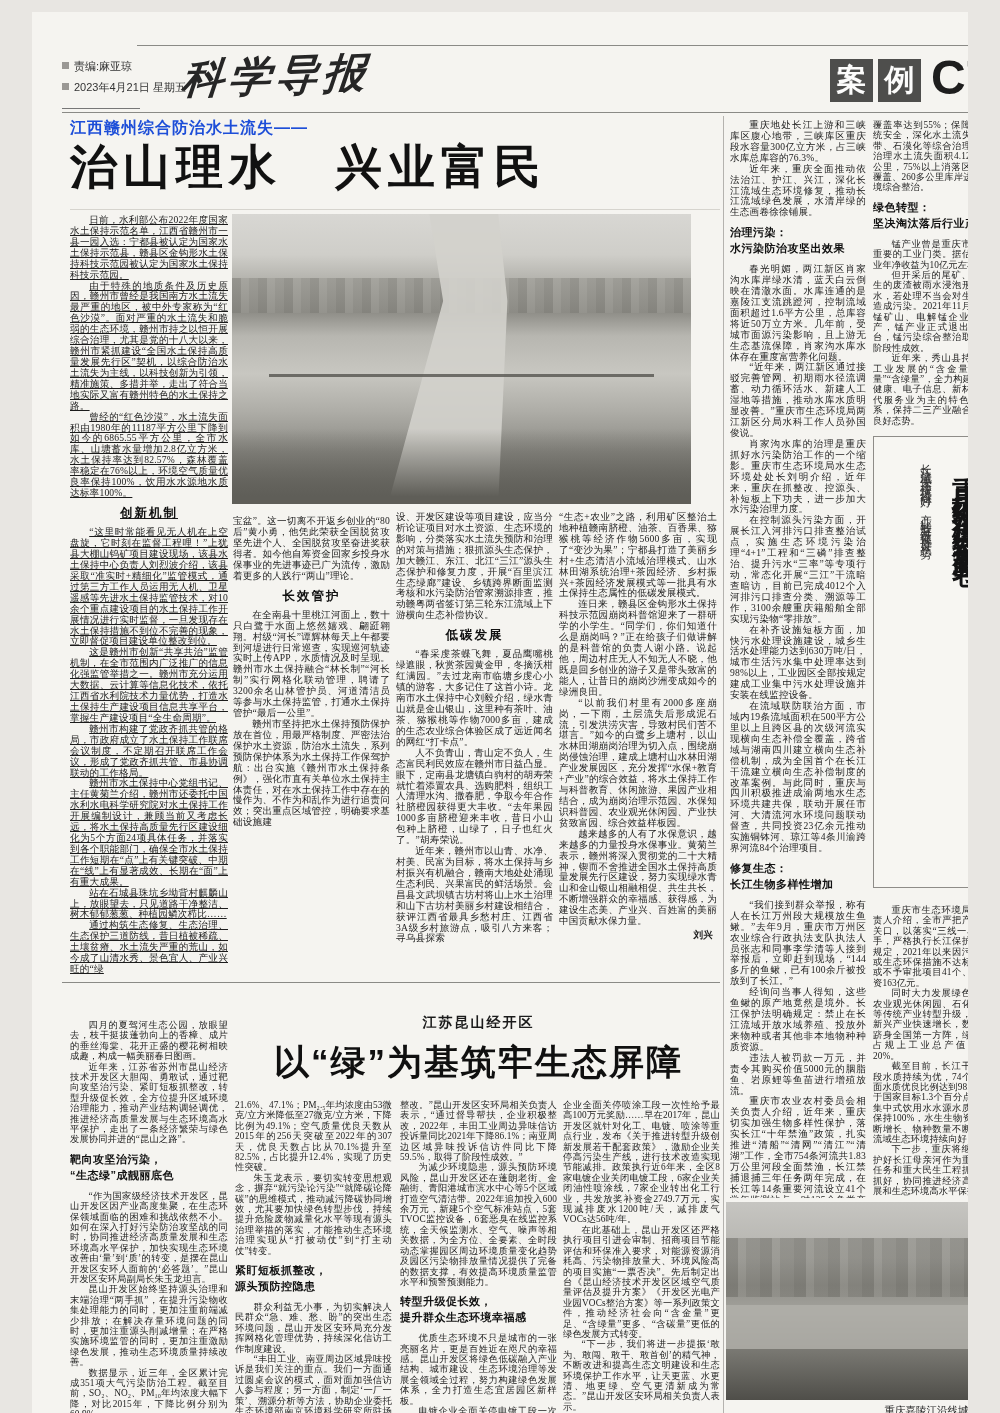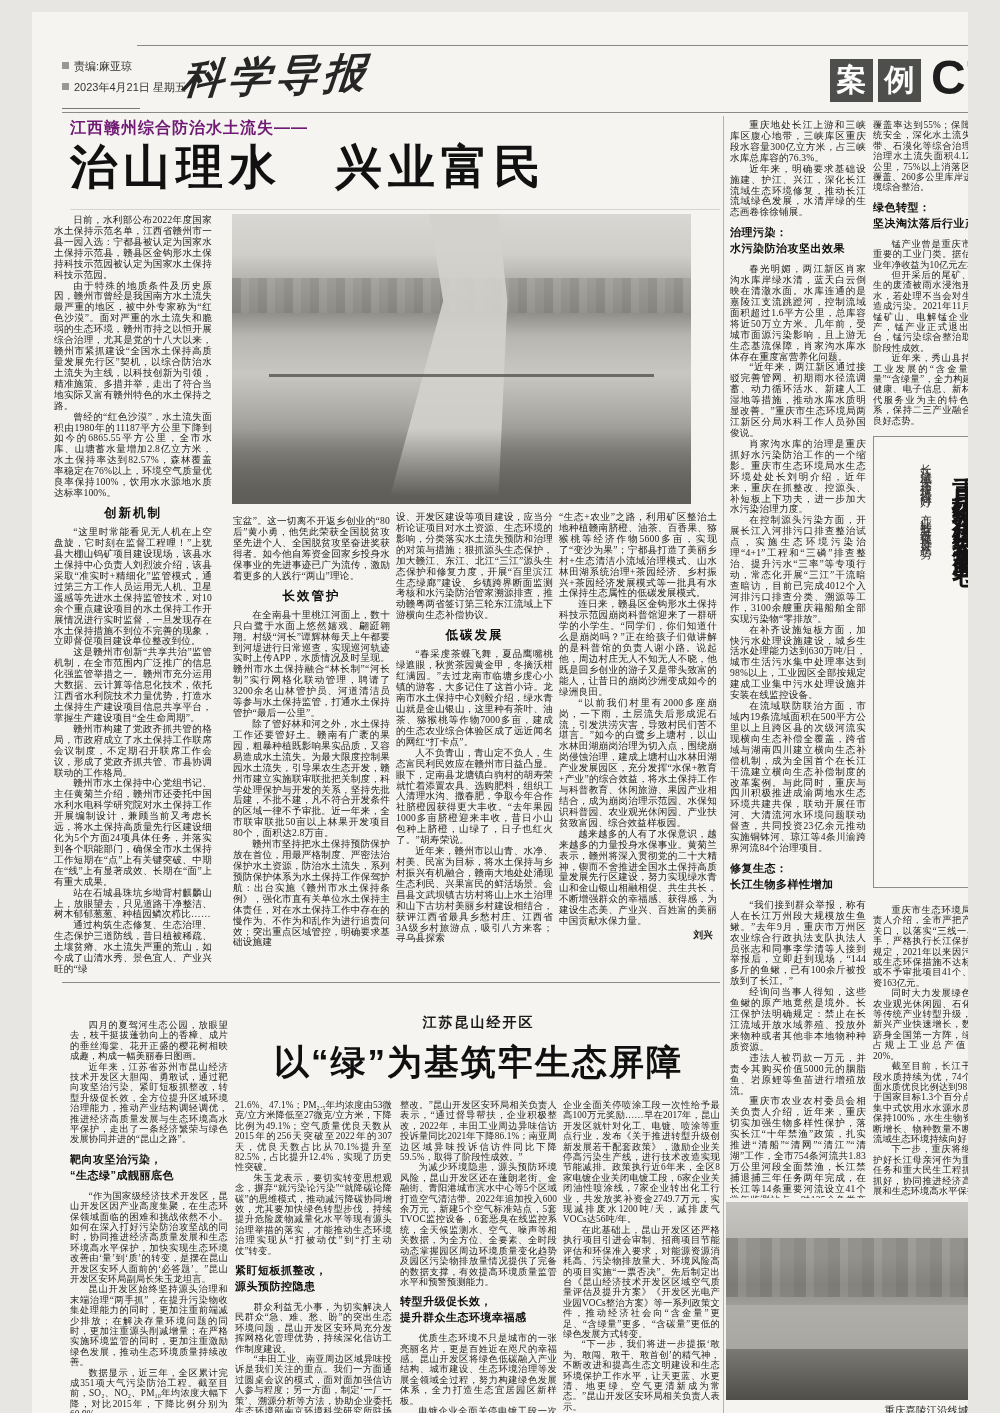--- a/index.html
+++ b/index.html
@@ -15,21 +15,21 @@
   .sq{display:inline-block;width:7px;height:7px;background:#9a9894;margin-right:5px;vertical-align:1px;}
   .masthead{position:absolute;left:150px;top:36px;font-size:42px;font-weight:700;font-style:italic;
             letter-spacing:5px;color:#262626;transform:skewX(-7deg) rotate(-2deg);}
   .badge{width:43px;height:43px;background:#4e4e4c;color:#fcfcfb;font-size:30px;font-weight:700;
          display:inline-flex;align-items:center;justify-content:center;margin-right:5px;}
   .pagenum{position:absolute;left:899px;top:38px;font-size:48px;font-weight:700;color:#1e1e1e;
            font-family:"Liberation Sans","DejaVu Sans",sans-serif;}
 
   
   .kicker-g{position:absolute;left:38px;top:106px;font-size:16px;font-weight:600;letter-spacing:1px;
-            font-family:"Liberation Sans",sans-serif;color:#701a75;}
+            font-family:"Liberation Sans",sans-serif;color:#1d4ed8;}
   .head-g{position:absolute;left:38px;top:124px;font-size:47px;font-weight:700;letter-spacing:6px;
           font-family:"Liberation Sans","DejaVu Sans",sans-serif;color:#111;}
   .kun-head{position:absolute;left:205px;top:1002px;width:483px;text-align:center;}
   .kun-kicker{font-size:14px;font-weight:600;letter-spacing:2px;font-family:Liberation Serif, serif;}
   .kun-title{font-size:35px;font-weight:700;letter-spacing:2px;margin-top:7px;
              font-family:"Liberation Sans","DejaVu Sans",sans-serif;color:#101010;}
 
   
   .col{position:absolute;text-align:justify;overflow:hidden;color:#1c1c1c;}
   .fz-a{font-size:9.6px;line-height:1.14;letter-spacing:0.2px;}
@@ -92,37 +92,36 @@
   <div class="head-g">治山理水　兴业富民</div>
   <div class="hline" style="left:38px;top:197px;width:650px;background:#d6d4ce;"></div>
 
   <div class="photo1">
     <div class="blds"></div>
     <div class="river"></div>
     <div class="bridge"></div>
     <div class="bank"></div>
   </div>
 
-  <div class="col fz-a" style="left:22px;top:203px;width:158px;height:762px;">
+  <div class="col fz-a" style="left:38px;top:203px;width:158px;height:762px;text-decoration:underline;">
       <p class="p">日前，水利部公布2022年度国家水土保持示范名单，江西省赣州市一县一园入选：宁都县被认定为国家水土保持示范县，赣县区金钩形水土保持科技示范园被认定为国家水土保持科技示范园。</p>
       <p class="p">由于特殊的地质条件及历史原因，赣州市曾经是我国南方水土流失最严重的地区，被中外专家称为“红色沙漠”。面对严重的水土流失和脆弱的生态环境，赣州市持之以恒开展综合治理，尤其是党的十八大以来，赣州市紧抓建设“全国水土保持高质量发展先行区”契机，以综合防治水土流失为主线，以科技创新为引领，精准施策、多措并举，走出了符合当地实际又富有赣州特色的水土保持之路。</p>
       <p class="p">曾经的“红色沙漠”，水土流失面积由1980年的11187平方公里下降到如今的6865.55平方公里，全市水库、山塘蓄水量增加2.8亿立方米，水土保持率达到82.57%，森林覆盖率稳定在76%以上，环境空气质量优良率保持100%，饮用水水源地水质达标率100%。</p>
       <h3 class="h">创新机制</h3>
       <p class="p">“这里时常能看见无人机在上空盘旋，它时刻在监督工程哩！”上犹县大棚山钨矿项目建设现场，该县水土保持中心负责人刘烈波介绍，该县采取“准实时+精细化”监管模式，通过第三方工作人员运用无人机、卫星遥感等先进水土保持监管技术，对10余个重点建设项目的水土保持工作开展情况进行实时监督，一旦发现存在水土保持措施不到位不完善的现象，立即督促项目建设单位整改到位。</p>
       <p class="p">这是赣州市创新“共享共治”监管机制，在全市范围内广泛推广的信息化强监管举措之一。赣州市充分运用大数据、云计算等信息化技术，依托江西省水利院技术力量优势，打造水土保持生产建设项目信息共享平台，掌握生产建设项目“全生命周期”。</p>
       <p class="p">赣州市构建了党政齐抓共管的格局，市政府成立了水土保持工作联席会议制度，不定期召开联席工作会议，形成了党政齐抓共管、市县协调联动的工作格局。</p>
       <p class="p">赣州市水土保持中心党组书记、主任黄菊兰介绍，赣州市还委托中国水利水电科学研究院对水土保持工作开展编制设计，兼顾当前又考虑长远，将水土保持高质量先行区建设细化为5个方面24项具体任务，并落实到各个职能部门，确保全市水土保持工作短期在“点”上有关键突破、中期在“线”上有显著成效、长期在“面”上有重大成果。</p>
       <p class="p">站在石城县珠坑乡坳背村麒麟山上，放眼望去，只见道路干净整洁、树木郁郁葱葱、种植园鳞次栉比……</p>
       <p class="p">通过构筑生态修复、生态治理、生态保护三道防线，昔日植被稀疏、土壤贫瘠、水土流失严重的荒山，如今成了山清水秀、景色宜人、产业兴旺的“绿</p>
     </div>
   <div class="col fz-a" style="left:201px;top:504px;width:157px;height:466px;">
       <p class="c">宝盆”。这一切离不开返乡创业的“80后”黄小勇，他凭此荣获全国脱贫攻坚先进个人、全国脱贫攻坚奋进奖获得者。如今他自筹资金回家乡投身水保事业的先进事迹已广为流传，激励着更多的人践行“两山”理论。</p>
       <h3 class="h">长效管护</h3>
       <p class="p">在全南县十里桃江河面上，数十只白鹭于水面上悠然嬉戏、翩跹翱翔。村级“河长”谭辉林每天上午都要到河堤进行日常巡查，实现巡河轨迹实时上传APP，水质情况及时呈现。赣州市水土保持融合“林长制”“河长制”实行网格化联动管理，聘请了3200余名山林管护员、河道清洁员等参与水土保持监管，打通水土保持管护“最后一公里”。</p>
-      <p class="p">除了管好林和河之外，水土保持工作还要管好土。赣南有广袤的果园，粗暴种植既影响果实品质，又容易造成水土流失。为最大限度控制果园水土流失，引导果农生态开发，赣州市建立实施联审联批把关制度，科学处理保护与开发的关系，坚持先批后建，不批不建，凡不符合开发条件的区域一律不予审批。近一年来，全市联审联批50亩以上林果开发项目80个，面积达2.8万亩。</p>
       <p class="p">赣州市坚持把水土保持预防保护放在首位，用最严格制度、严密法治保护水土资源，防治水土流失，系列预防保护体系为水土保持工作保驾护航：出台实施《赣州市水土保持条例》，强化市直有关单位水土保持主体责任，对在水土保持工作中存在的慢作为、不作为和乱作为进行追责问效；突出重点区域管控，明确要求基础设施建</p>
     </div>
   <div class="col fz-a" style="left:364px;top:500px;width:157px;height:466px;">
       <p class="c">设、开发区建设等项目建设，应当分析论证项目对水土资源、生态环境的影响，分类落实水土流失预防和治理的对策与措施；狠抓源头生态保护，加大赣江、东江、北江“三江”源头生态保护和修复力度，开展“百里滨江生态绿廊”建设、乡镇跨界断面监测考核和水污染防治管家溯源排查，推动赣粤两省签订第三轮东江流域上下游横向生态补偿协议。</p>
       <h3 class="h">低碳发展</h3>
       <p class="p">“春采虔茶蝶飞舞，夏品鹰嘴桃绿遮眼，秋赏茶园黄金甲，冬摘沃柑红满园。”去过龙南市临塘乡虔心小镇的游客，大多记住了这首小诗。龙南市水土保持中心刘毅介绍，绿水青山就是金山银山，这里种有茶叶、油茶、猕猴桃等作物7000多亩，建成的生态农业综合体验区成了远近闻名的网红“打卡点”。</p>
       <p class="p">人不负青山，青山定不负人，生态富民利民效应在赣州市日益凸显。眼下，定南县龙塘镇白驹村的胡寿荣就忙着添置农具、选购肥料，组织工人清理水沟、撒春肥，争取今年合作社脐橙园获得更大丰收。“去年果园1000多亩脐橙迎来丰收，昔日小山包种上脐橙，山绿了，日子也红火了。”胡寿荣说。</p>
       <p class="p">近年来，赣州市以山青、水净、村美、民富为目标，将水土保持与乡村振兴有机融合，赣南大地处处涌现生态利民、兴果富民的鲜活场景。会昌县文武坝镇古坊村将山上水土治理和山下古坊村美丽乡村建设相结合，获评江西省最具乡愁村庄、江西省3A级乡村旅游点，吸引八方来客；寻乌县探索</p>
     </div>
   <div class="col fz-a" style="left:527px;top:500px;width:158px;height:466px;">
@@ -168,21 +167,21 @@
       <p class="c">企业全面关停喷涂工段一次性给予最高100万元奖励……早在2017年，昆山开发区就针对化工、电镀、喷涂等重点行业，发布《关于推进转型升级创新发展若干配套政策》，激励企业关停高污染生产线，进行技术改造实现节能减排。政策执行近6年来，全区8家电镀企业关闭电镀工段，6家企业关闭油性喷涂线，7家企业转出化工行业，共发放奖补资金2749.7万元，实现减排废水1200吨/天，减排废气VOCs达56吨/年。</p>
       <p class="p">在此基础上，昆山开发区还严格执行项目引进会审制、招商项目节能评估和环保准入要求，对能源资源消耗高、污染物排放量大、环境风险高的项目实施“一票否决”。先后制定出台《昆山经济技术开发区区域空气质量评估及提升方案》《开发区光电产业园VOCs整治方案》等一系列政策文件，推动经济社会向“含金量”更足、“含绿量”更多、“含碳量”更低的绿色发展方式转变。</p>
       <p class="p">“下一步，我们将进一步提振‘敢为、敢闯、敢干、敢首创’的精气神，不断改进和提高生态文明建设和生态环境保护工作水平，让天更蓝、水更清、地更绿、空气更清新成为常态。”昆山开发区安环局相关负责人表示。</p>
       <p class="by">李凡　李莉</p>
     </div>
 
   <div class="vline" style="left:691px;top:104px;height:1304px;"></div>
 
   <div class="col fz-a" style="left:698px;top:108px;width:136px;height:1078px;">
       <p class="p">重庆地处长江上游和三峡库区腹心地带，三峡库区重庆段水容量300亿立方米，占三峡水库总库容的76.3%。</p>
-      <p class="p">近年来，明确要求基础设施建、护江、兴江，深化长江流域生态环境修复，推动长江流域绿色发展，水清岸绿的生态画卷徐徐铺展。</p>
+      <p class="p">近年来，重庆全面推动依法治江、护江、兴江，深化长江流域生态环境修复，推动长江流域绿色发展，水清岸绿的生态画卷徐徐铺展。</p>
       <h3 class="hl">治理污染：
 水污染防治攻坚出效果</h3>
       <p class="p">春光明媚，两江新区肖家沟水库岸绿水清，蓝天白云倒映在清澈水面。水库连通的是嘉陵江支流跳蹬河，控制流域面积超过1.6平方公里，总库容将近50万立方米。几年前，受城市面源污染影响，且上游无生态基流保障，肖家沟水库水体存在重度富营养化问题。</p>
       <p class="p">“近年来，两江新区通过接驳完善管网、初期雨水径流调蓄、动力循环活水、新建人工湿地等措施，推动水库水质明显改善。”重庆市生态环境局两江新区分局水科工作人员孙国俊说。</p>
       <p class="p">肖家沟水库的治理是重庆抓好水污染防治工作的一个缩影。重庆市生态环境局水生态环境处处长刘明介绍，近年来，重庆在抓整改、控源头、补短板上下功夫，进一步加大水污染治理力度。</p>
       <p class="p">在控制源头污染方面，开展长江入河排污口排查整治试点，实施生态环境污染治理“4+1”工程和“三磷”排查整治、提升污水“三率”等专项行动，常态化开展“三江”干流暗查暗访，目前已完成4012个入河排污口排查分类、溯源等工作，3100余艘重庆籍船舶全部实现污染物“零排放”。</p>
       <p class="p">在补齐设施短板方面，加快污水处理设施建设，城乡生活水处理能力达到630万吨/日，城市生活污水集中处理率达到98%以上，工业园区全部按规定建成工业集中污水处理设施并安装在线监控设备。</p>
       <p class="p">在流域联防联治方面，市域内19条流域面积在500平方公里以上且跨区县的次级河流实现横向生态补偿全覆盖，跨省域与湖南四川建立横向生态补偿机制，成为全国首个在长江干流建立横向生态补偿制度的改革案例。与此同时，重庆与四川积极推进成渝两地水生态环境共建共保，联动开展任市河、大清流河水环境问题联动督查，共同投资23亿余元推动实施铜钵河、琼江等4条川渝跨界河流84个治理项目。</p>
       <h3 class="hl">修复生态：
 长江生物多样性增加</h3>

